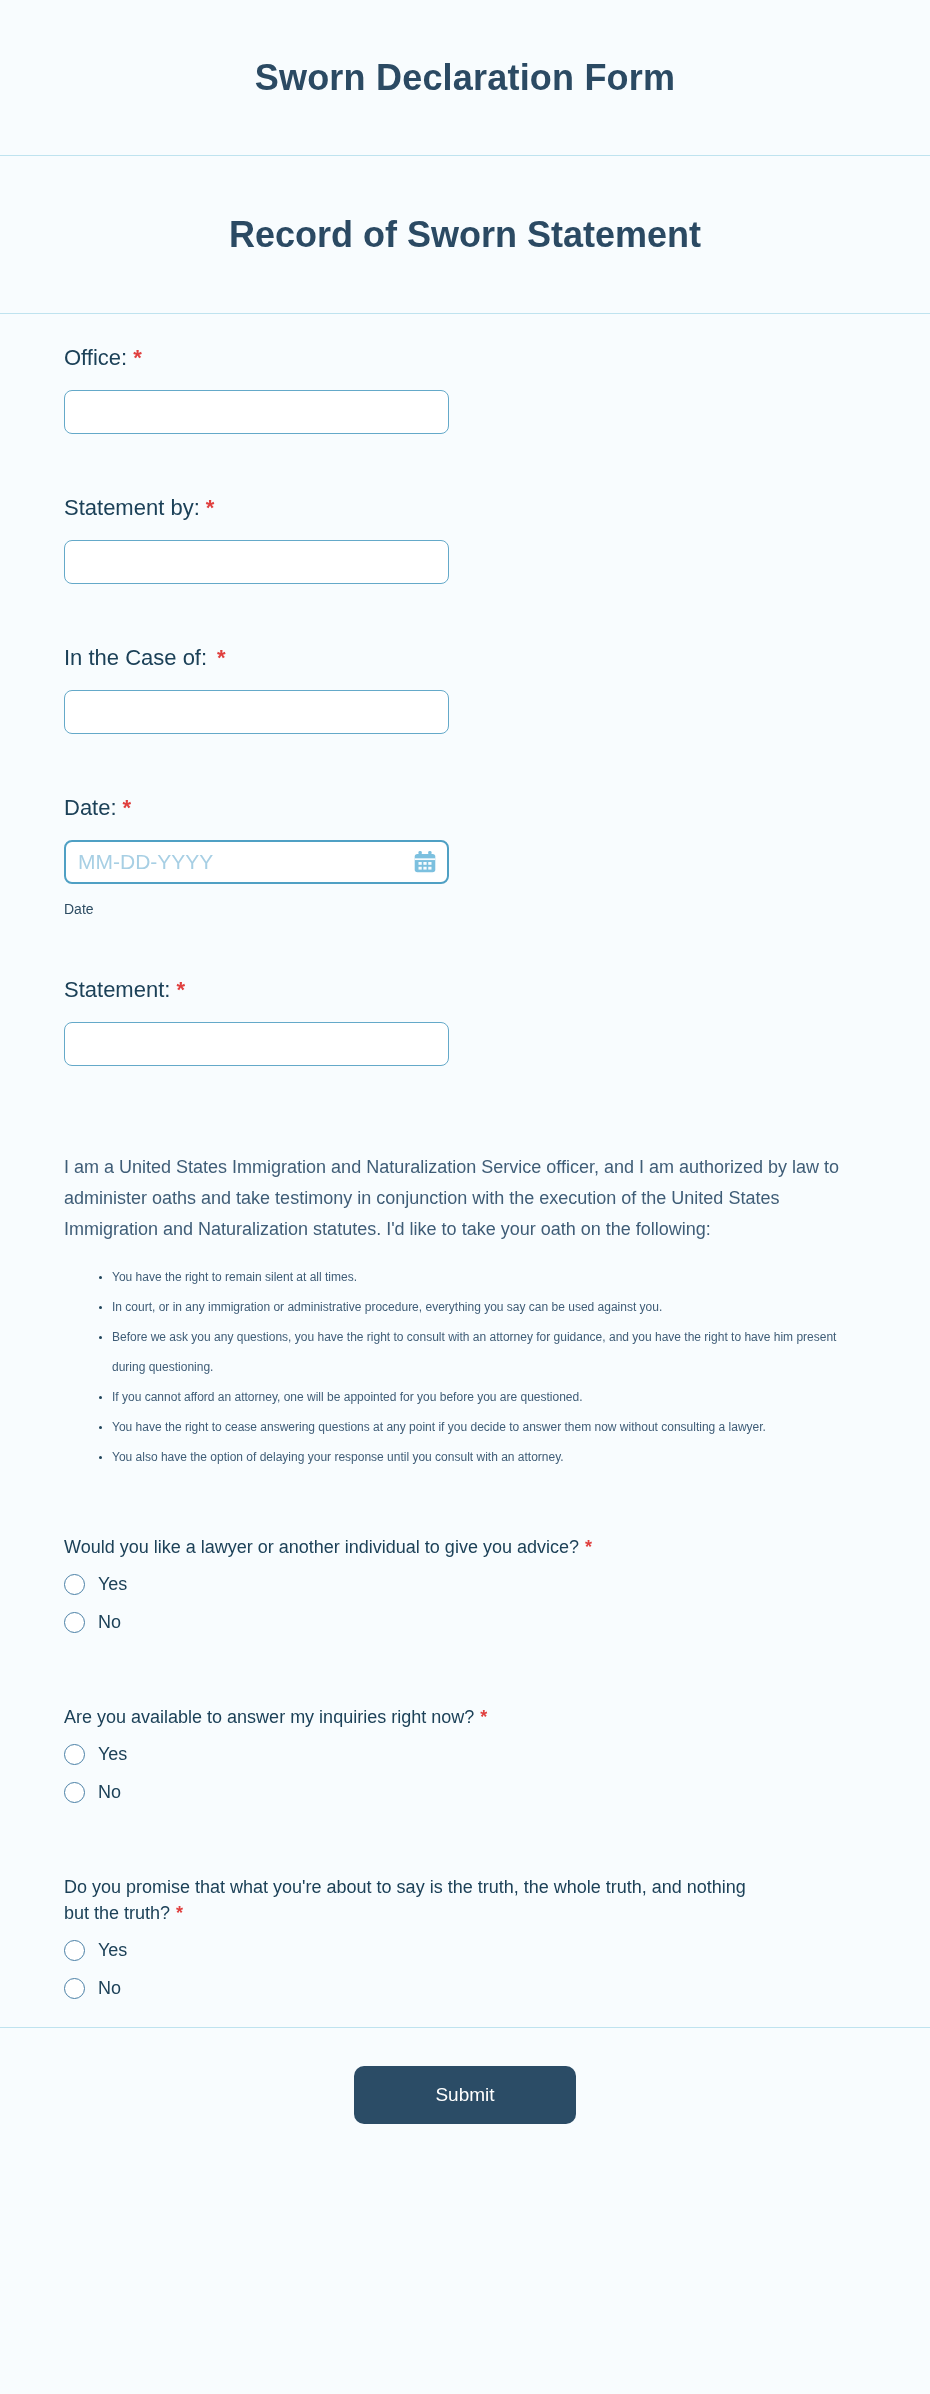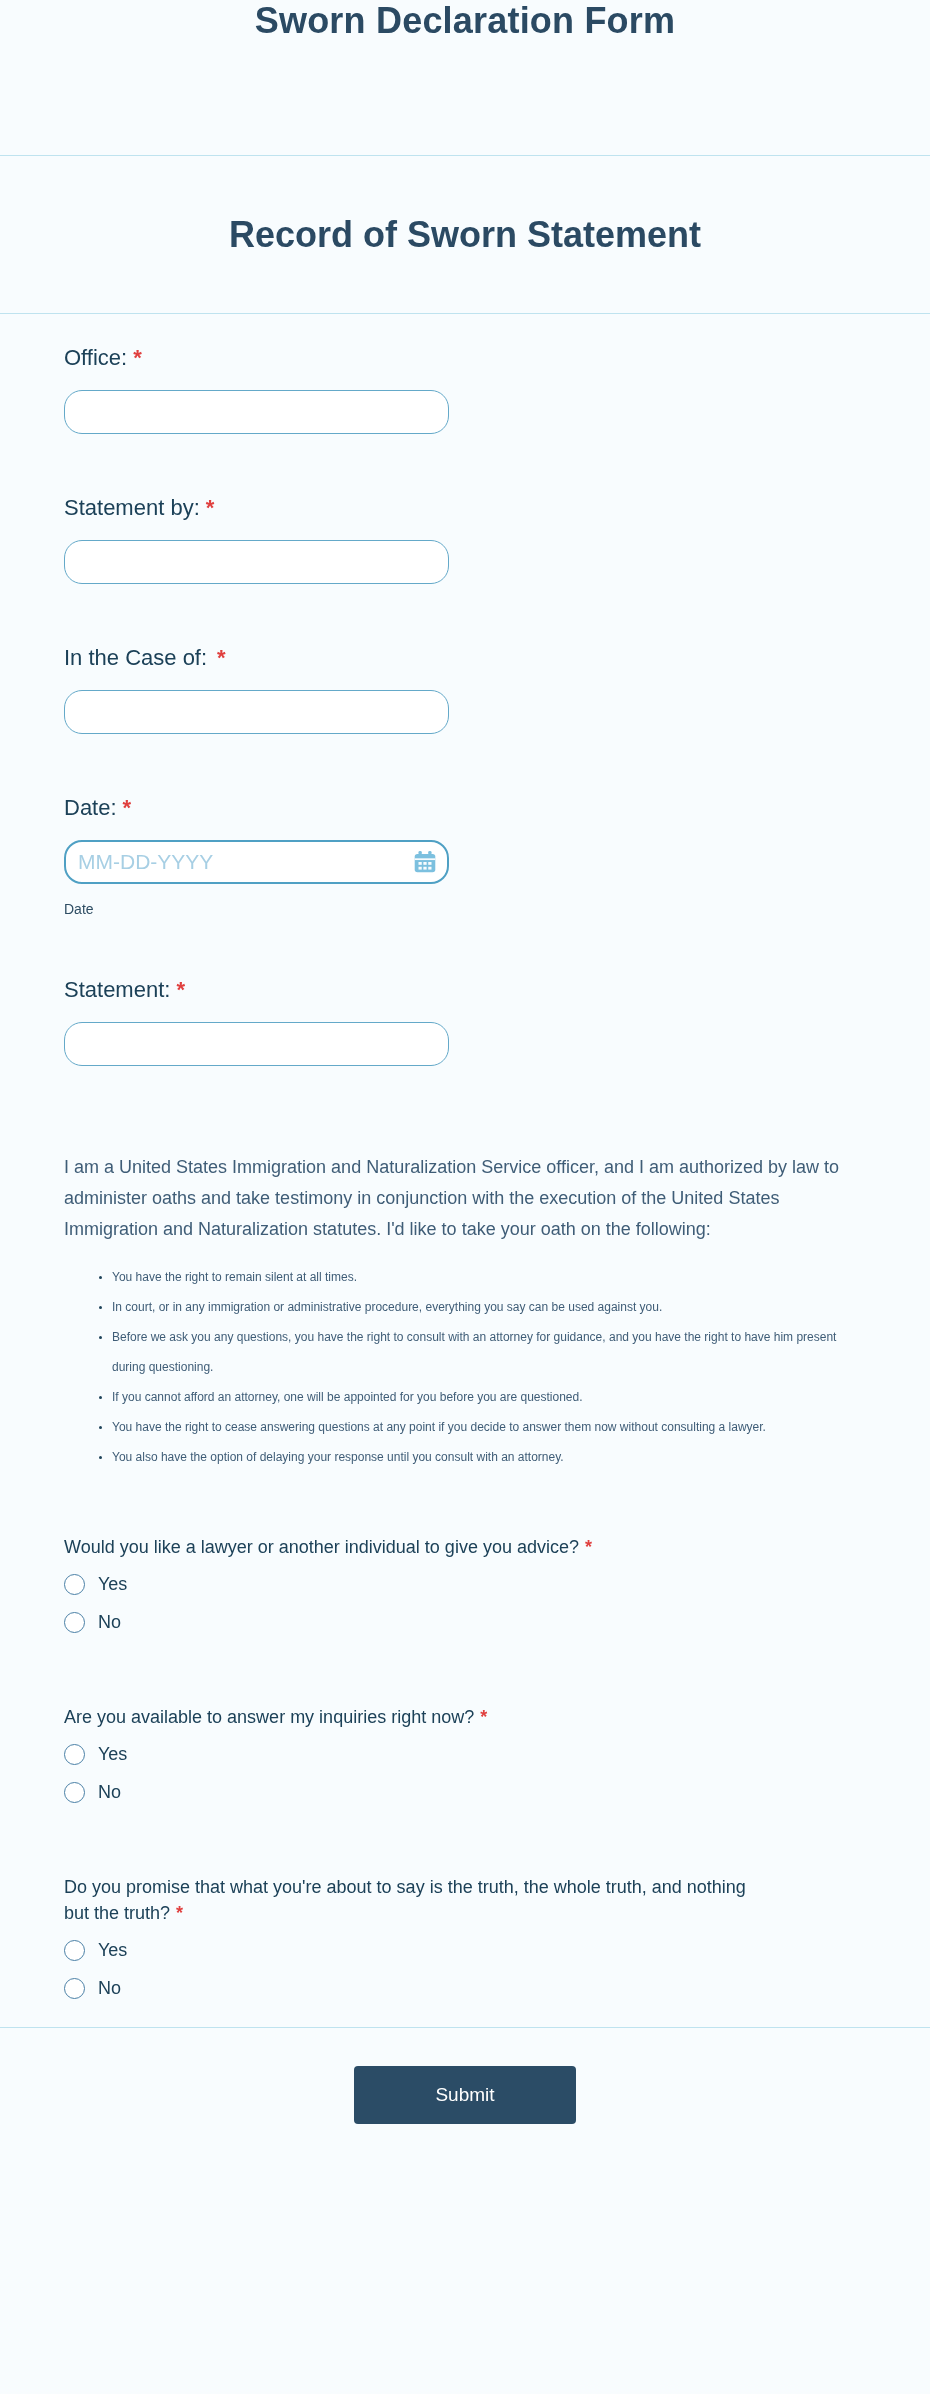--- a/index.html
+++ b/index.html
@@ -9,21 +9,21 @@
     min-height: 2394px;
     margin: 0 auto;
     font-family: "Liberation Sans", "DejaVu Sans", sans-serif;
     color: var(--body-text, #3f5d77);
   }
   .divider-b { border-bottom: 1px solid var(--divider, #bfe3ef); }
 
   
   .title-section {
     height: 156px;
-    display: flex; align-items: flex-start; justify-content: center;
+    display: flex; align-items: center; justify-content: center;
   }
   .title-section h1 {
     font-size: 36px; font-weight: 700;
     color: var(--heading-text, #2b4a63);
     letter-spacing: 0.2px;
   }
   .subtitle-section {
     height: 158px;
     display: flex; align-items: center; justify-content: center;
   }
@@ -46,21 +46,21 @@
   .req {
     color: var(--required-asterisk, #e0403f);
     margin-left: 6px;
     font-weight: 600;
   }
   .text-input {
     display: block;
     margin-top: 20px;
     width: 385px; height: 44px;
     border: 1px solid var(--input-border, #64a9c9);
-    border-radius: 18px;
+    border-radius: 8px;
     background: #ffffff;
     font-family: inherit;
     font-size: 18px;
     color: var(--label-text, #1c4158);
     padding: 0 12px;
     outline: none;
   }
   .input-wrap { position: relative; width: 385px; margin-top: 20px; }
   .input-wrap .text-input { margin-top: 0; width: 100%; }
   .date-input {
@@ -141,21 +141,21 @@
     margin-top: 25px;
     border-top: 1px solid var(--divider, #bfe3ef);
     height: 151px;
     display: flex; justify-content: center; align-items: flex-start;
     padding-top: 38px;
   }
   .submit-button {
     width: 222px; height: 58px;
     background: var(--submit-background, #2b4c66);
     color: var(--submit-text, #ffffff);
-    border: none; border-radius: 4px;
+    border: none; border-radius: 10px;
     font-family: inherit;
     font-size: 19px; font-weight: 500;
     cursor: pointer;
   }
 </style>
 </head>
 <body>
 
 <div class="page">
 

